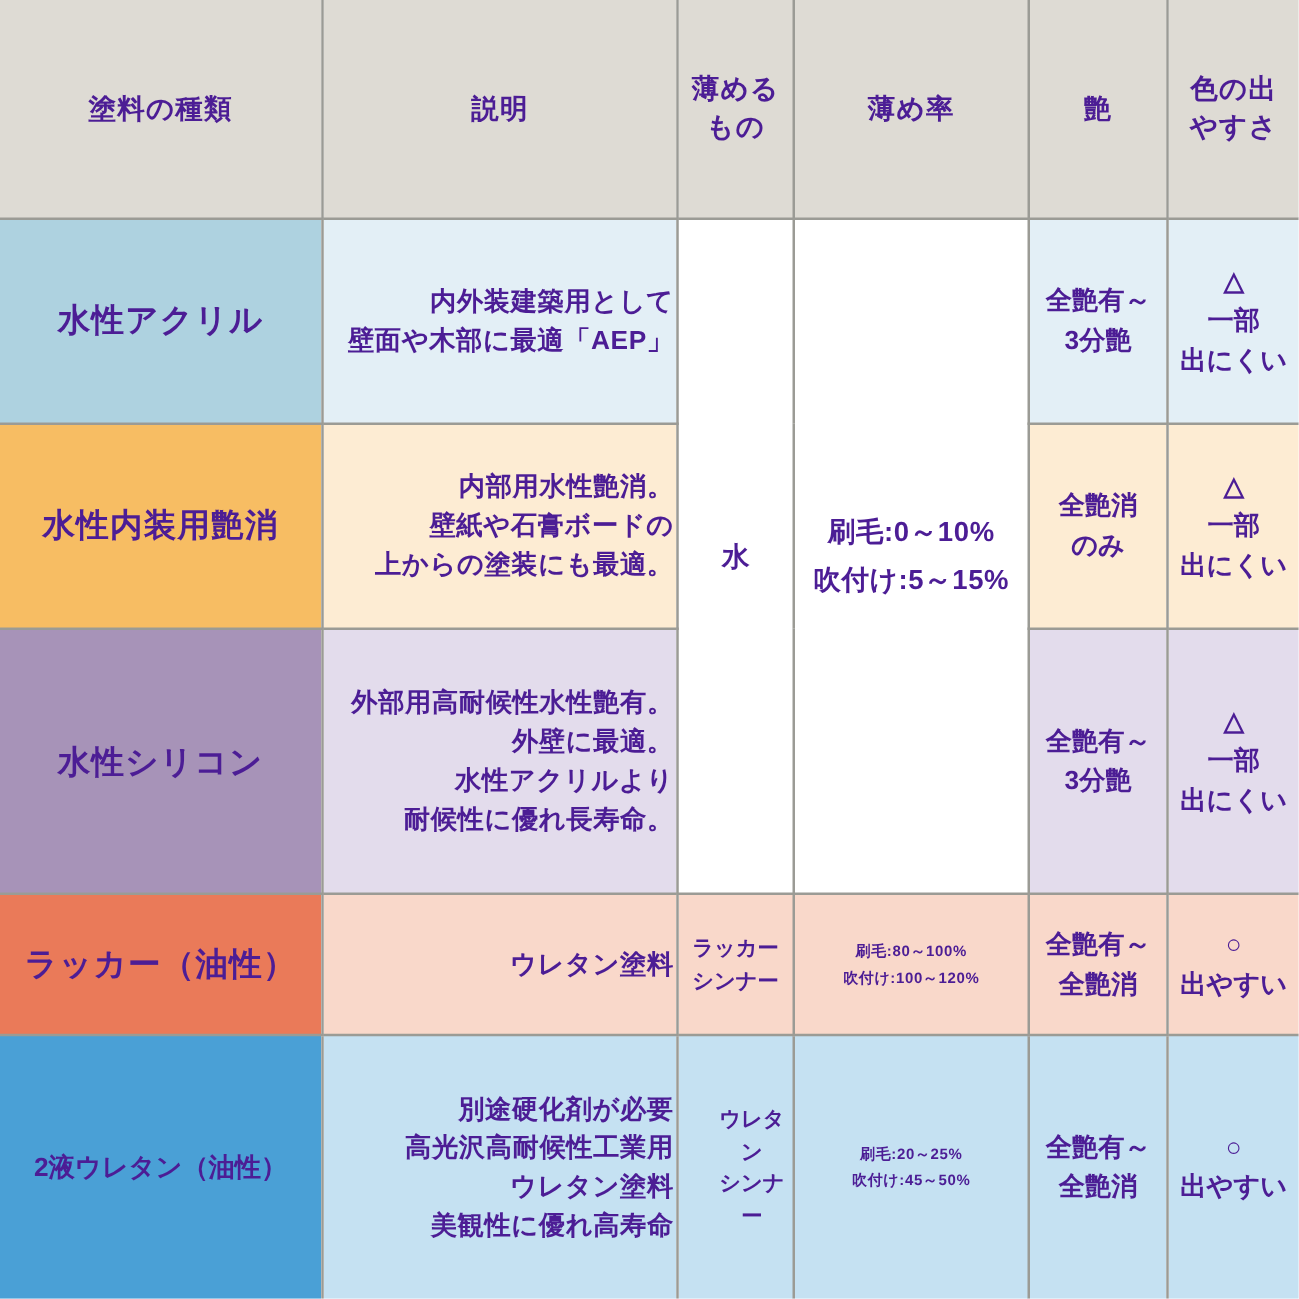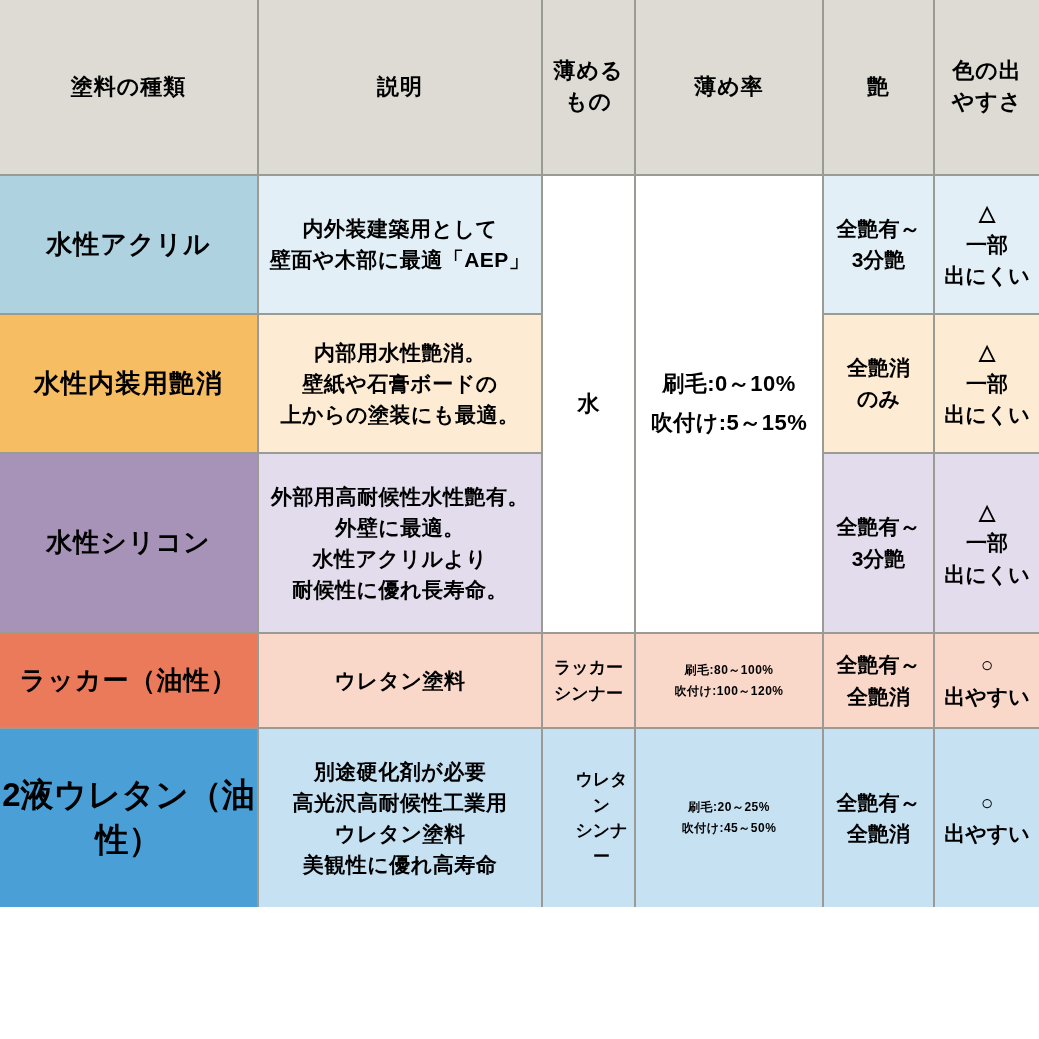--- a/index.html
+++ b/index.html
@@ -1,45 +1,45 @@
 <!DOCTYPE html>
 <html><head>
 <meta charset="utf-8">
 <style>
   html, body { margin: 0; padding: 0; background: #ffffff; }
   .wrap { width: 1039px; height: 1039px; }
   table.paint {
     border-collapse: collapse;
     table-layout: fixed;
     width: 1039px;
-    height: 907px;
+    height: 1039px;
     font-family: "Liberation Sans", sans-serif;
     font-weight: bold;
-    color: #000000;
+    color: #4c1d95;
     text-align: center;
   }
   table.paint td, table.paint th {
     border: 2px solid #9b9b95;
     vertical-align: middle;
     white-space: pre-line;
     padding: 2px;
     overflow: hidden;
   }
   
   table.paint tr:first-child > * { border-top: none; }
   table.paint tr > *:first-child { border-left: none; }
   table.paint tr > *:last-child  { border-right: none; }
   table.paint tr:last-child > *  { border-bottom: none; }
 
   tr.header-row { height: 175px; }
   tr.header-row th { font-size: 22px; line-height: 1.4; letter-spacing: 1px; }
 
   td.label { font-size: 26px; letter-spacing: 1px; }
-  td.label.long { font-size: 33px; letter-spacing: 0; }
-  td.desc  { font-size: 21px; line-height: 1.48; letter-spacing: 0.5px; }
+  td.label.long { font-size: 21px; letter-spacing: 0; }
+  td.desc  { font-size: 21px; line-height: 1.48; letter-spacing: 0.5px; text-align: right; }
   td.thin  { font-size: 17px; line-height: 1.5; }
   td.ratio { font-size: 12px; line-height: 1.75; letter-spacing: 0.5px; }
   td.gloss { font-size: 21px; line-height: 1.5; }
   td.ease  { font-size: 21px; line-height: 1.5; }
   td.merged-white { background: #ffffff; font-size: 22px; }
 </style>
 </head>
 <body>
 
 <div class="wrap">

